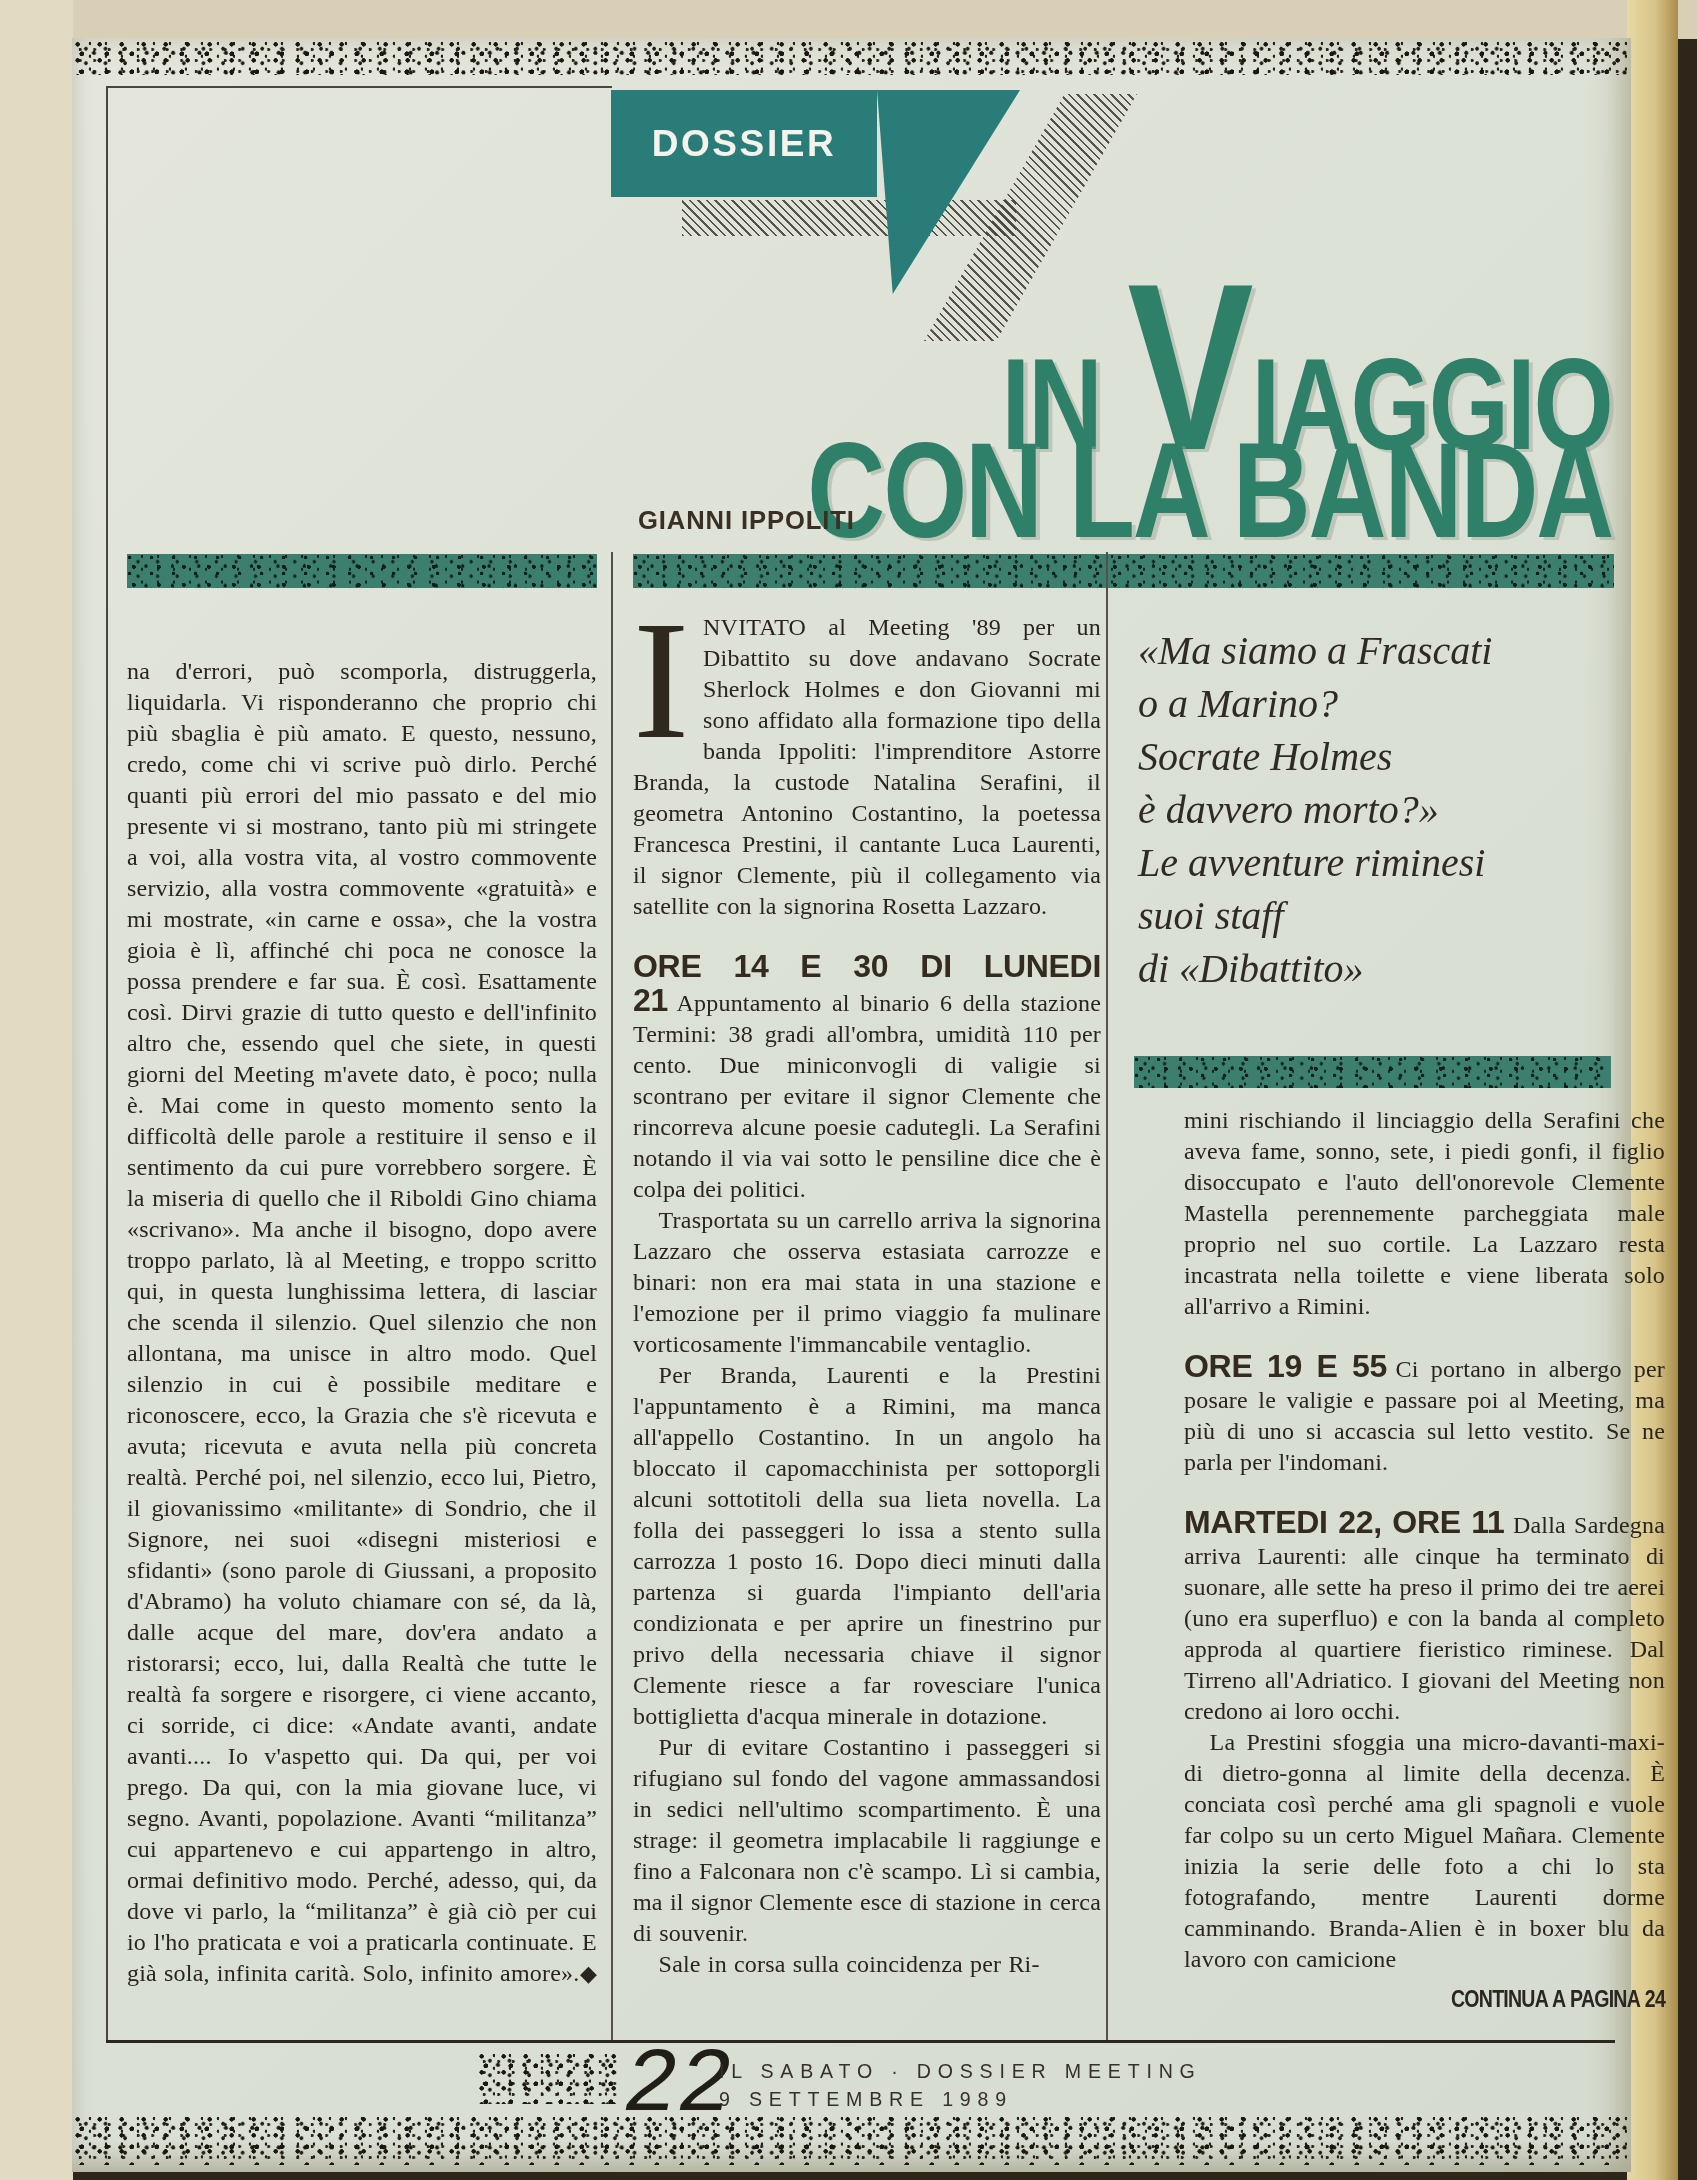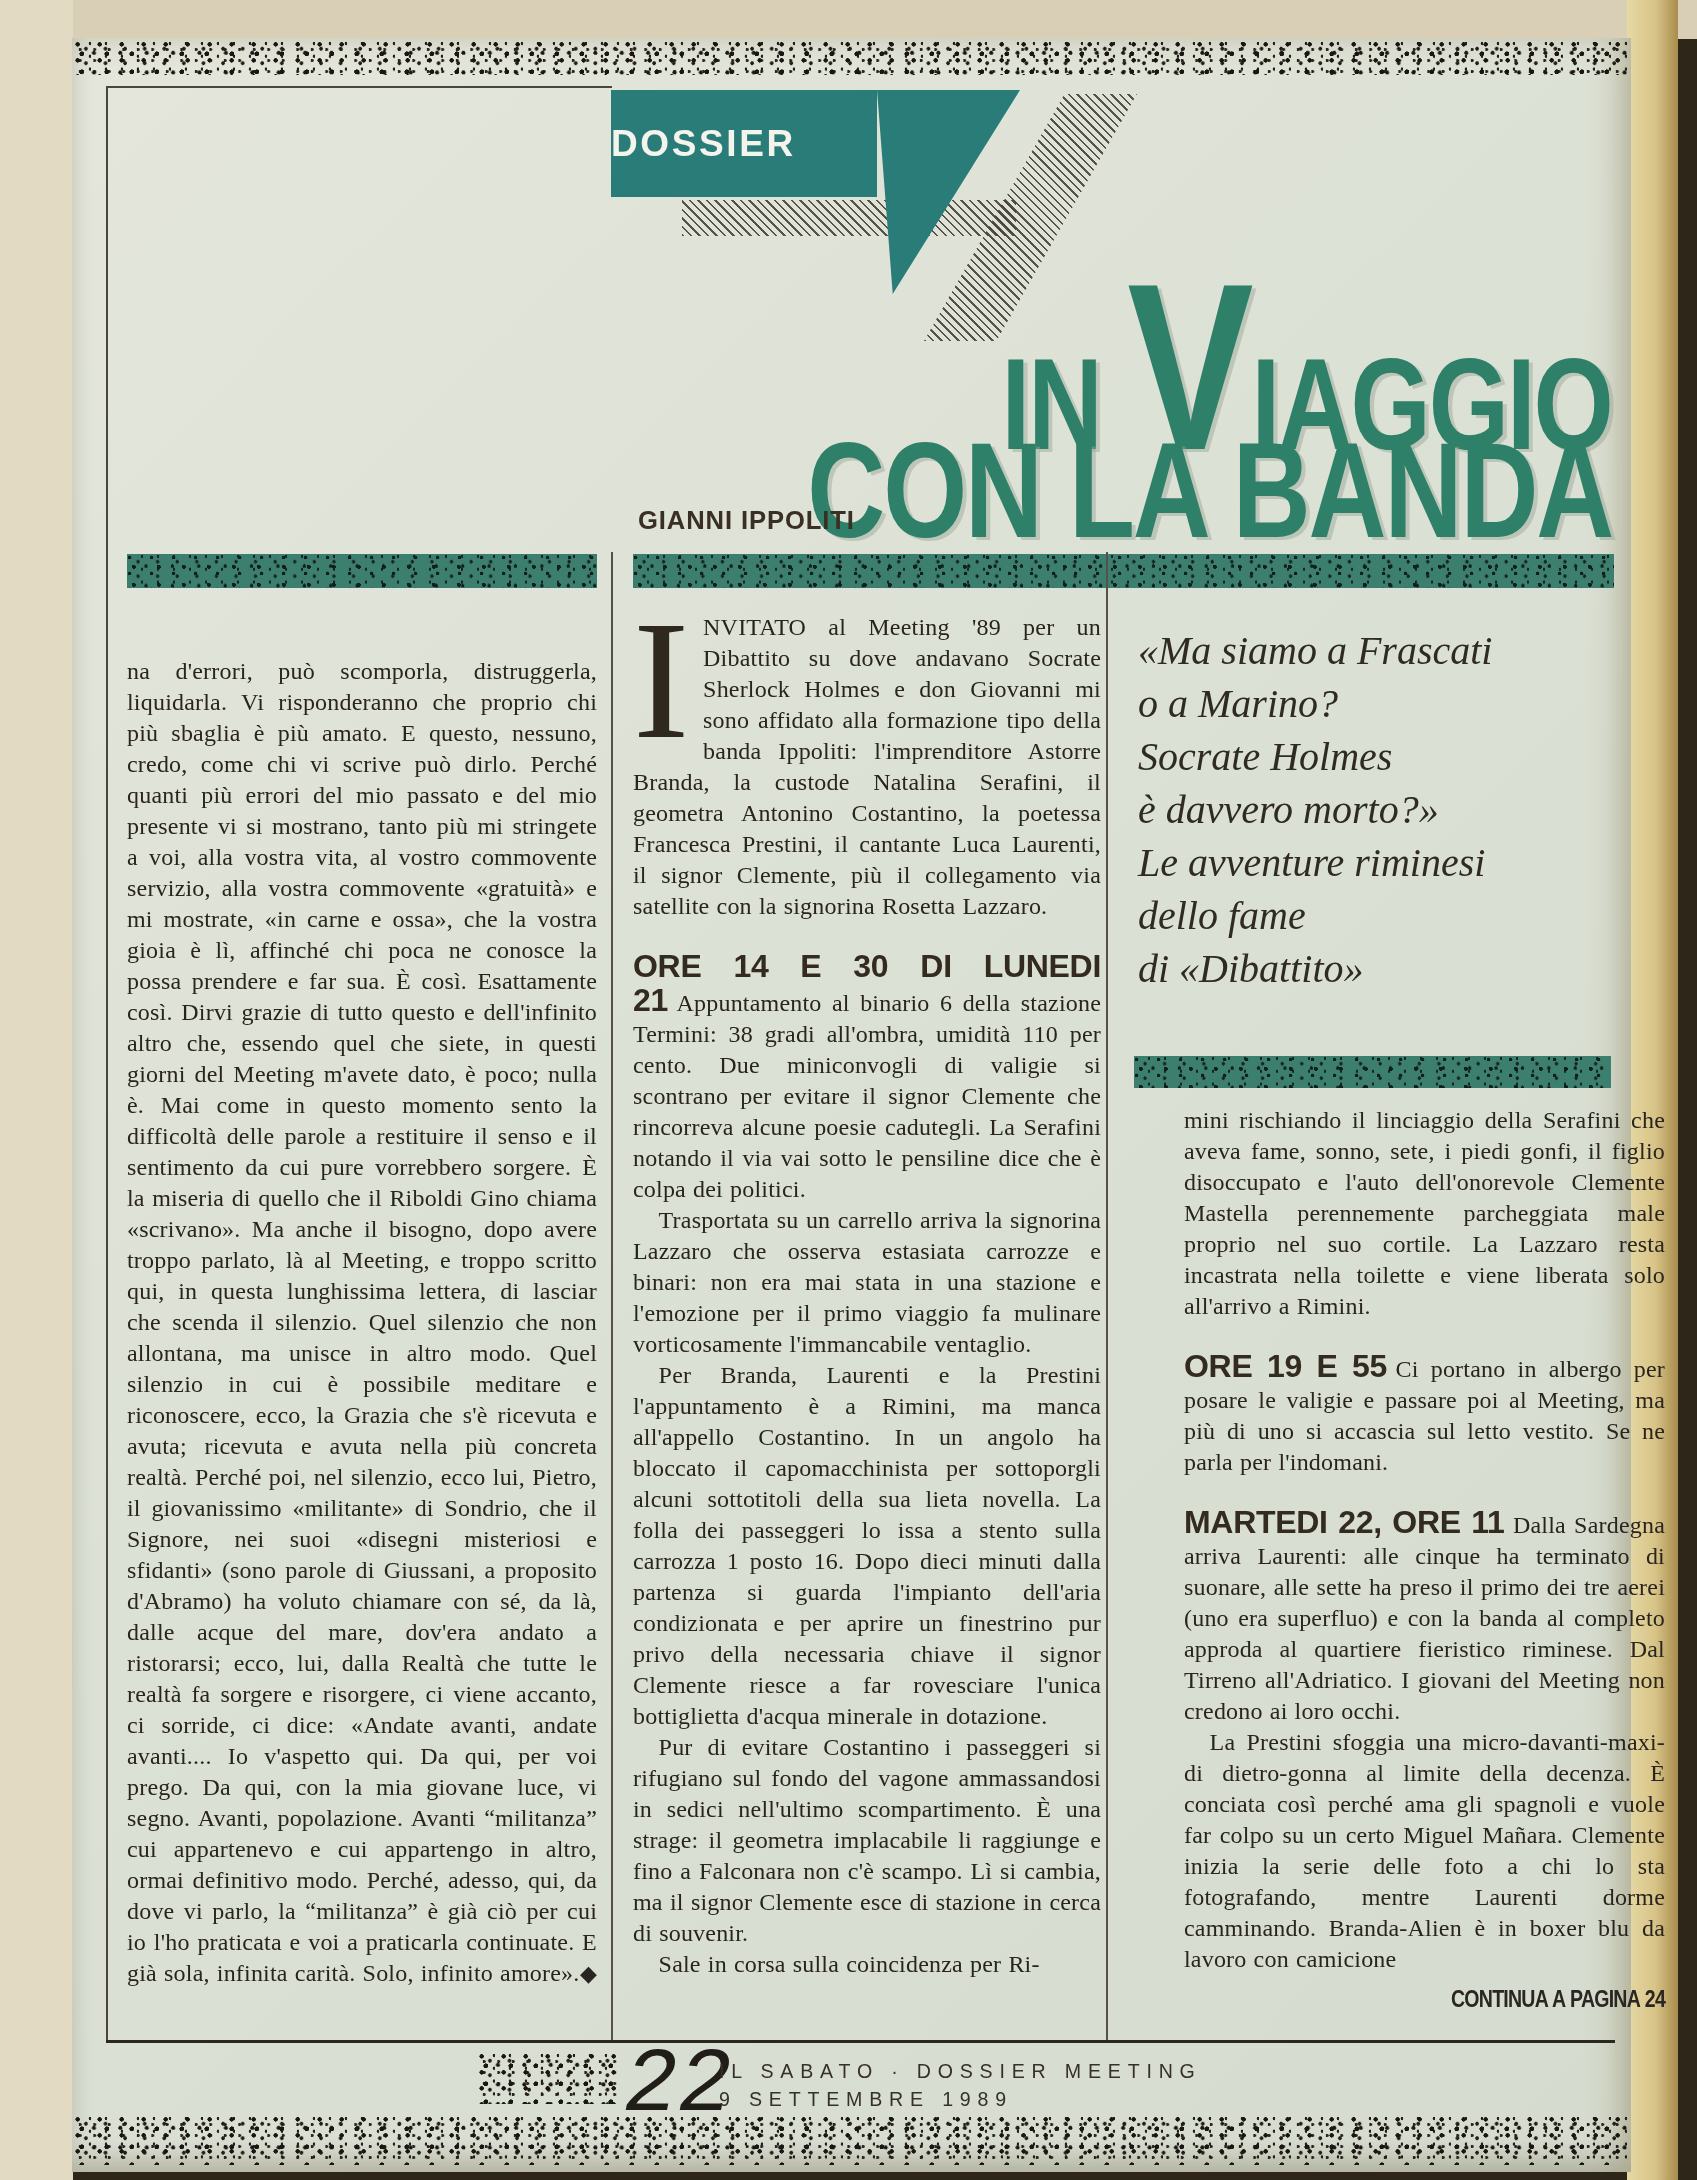--- a/index.html
+++ b/index.html
@@ -54,21 +54,21 @@
   .bar-right-col{position:absolute;left:1062px;top:1018px;width:477px;height:32px;}
 
   .rule-top{position:absolute;left:34px;top:48px;width:506px;height:1.7px;background:var(--rule);}
   .rule-left{position:absolute;left:34px;top:48px;width:1.7px;height:1956px;background:var(--rule);}
   .divider-1{position:absolute;left:539px;top:514px;width:1.7px;height:1489px;background:#56504a;}
   .divider-2{position:absolute;left:1034px;top:514px;width:1.7px;height:1489px;background:#56504a;}
   .rule-footer{position:absolute;left:34px;top:2002px;width:1509px;height:2.6px;background:#2b2620;}
 
   
   .banner-rect{position:absolute;left:539px;top:52px;width:266px;height:107px;
-    background:var(--accent-teal);z-index:3;display:flex;align-items:center;justify-content:flex-start;}
+    background:var(--accent-teal);z-index:3;display:flex;align-items:center;justify-content:center;}
   .banner-label{font-family:"Liberation Sans",sans-serif;font-weight:bold;font-size:37px;
     color:#f4f3ec;letter-spacing:2.6px;}
   .banner-arrow{position:absolute;left:805px;top:52px;width:143px;height:204px;
     background:var(--accent-teal);clip-path:polygon(0 0,100% 0,11% 100%);z-index:3;}
   .hatch{background-image:repeating-linear-gradient(45deg,rgba(62,56,48,.85) 0 1.7px,transparent 1.7px 6px);}
   .hatch-below{position:absolute;left:610px;top:162px;width:334px;height:36px;z-index:2;}
   .hatch-diag{position:absolute;left:852px;top:56px;width:213px;height:247px;z-index:1;
     clip-path:polygon(66% 0,100% 0,34% 100%,0 100%);}
 
   
@@ -156,21 +156,21 @@
       <p class="p indent">Pur di evitare Costantino i passeggeri si rifugiano sul fondo del vagone ammassandosi in sedici nell'ultimo scompartimento. È una strage: il geometra implacabile li raggiunge e fino a Falconara non c'è scampo. Lì si cambia, ma il signor Clemente esce di stazione in cerca di souvenir.</p>
       <p class="p indent">Sale in corsa sulla coincidenza per Ri-</p>
     </div>
 
     <div class="pullquote">
       <div>«Ma siamo a Frascati</div>
       <div>o a Marino?</div>
       <div>Socrate Holmes</div>
       <div>è davvero morto?»</div>
       <div>Le avventure riminesi</div>
-      <div>dello fame</div>
+      <div>suoi staff</div>
       <div>di «Dibattito»</div>
     </div>
 
     <div class="bar-right-col tealbar"></div>
 
     <div class="bodycol col-right">
       <p class="p">mini rischiando il linciaggio della Serafini che aveva fame, sonno, sete, i piedi gonfi, il figlio disoccupato e l'auto dell'onorevole Clemente Mastella perennemente parcheggiata male proprio nel suo cortile. La Lazzaro resta incastrata nella toilette e viene liberata solo all'arrivo a Rimini.</p>
       <p class="p spaced"><span class="lead">ORE 19 E 55</span><span>Ci portano in albergo per posare le valigie e passare poi al Meeting, ma più di uno si accascia sul letto vestito. Se ne parla per l'indomani.</span></p>
       <p class="p spaced"><span class="lead">MARTEDI 22, ORE 11</span><span>Dalla Sardegna arriva Laurenti: alle cinque ha terminato di suonare, alle sette ha preso il primo dei tre aerei (uno era superfluo) e con la banda al completo approda al quartiere fieristico riminese. Dal Tirreno all'Adriatico. I giovani del Meeting non credono ai loro occhi.</span></p>
       <p class="p indent">La Prestini sfoggia una micro-davanti-maxi-di dietro-gonna al limite della decenza. È conciata così perché ama gli spagnoli e vuole far colpo su un certo Miguel Mañara. Clemente inizia la serie delle foto a chi lo sta fotografando, mentre Laurenti dorme camminando. Branda-Alien è in boxer blu da lavoro con camicione</p>

